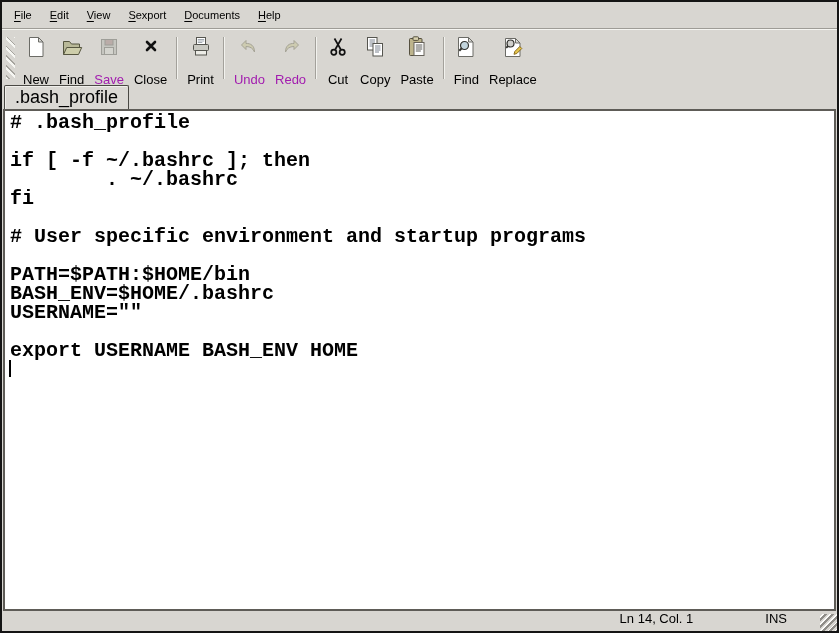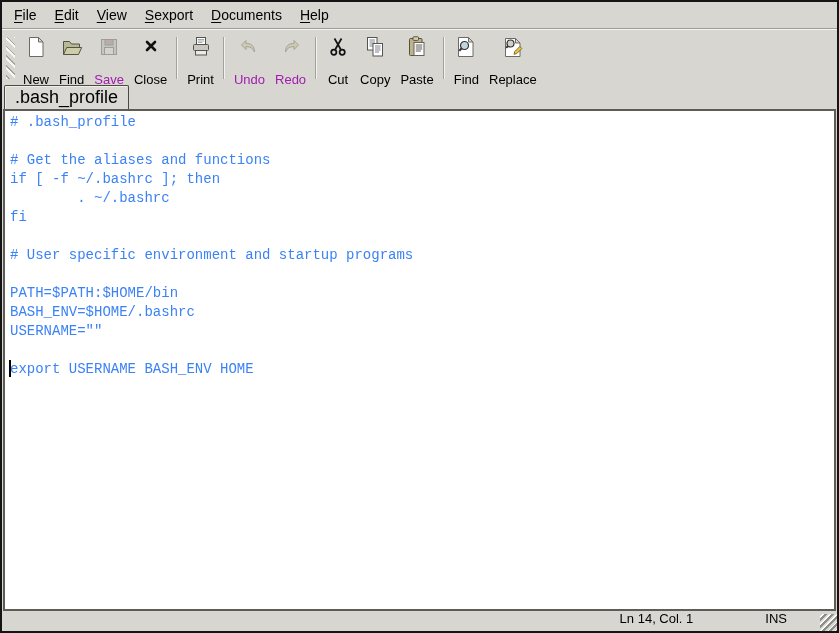--- a/index.html
+++ b/index.html
@@ -16,21 +16,21 @@
   }
   
   .menubar {
     height:27px; flex:0 0 27px;
     display:flex; align-items:center;
     padding:0 3px;
     border-bottom:1px solid #9e9c96;
     box-shadow:0 1px 0 #f5f5f1;
   }
   .menu-item {
-    padding:4px 9px; font-size:14px; cursor:default; white-space:nowrap;
+    padding:4px 9px; font-size:11px; cursor:default; white-space:nowrap;
   }
   .menu-item .mn { text-decoration:underline; text-underline-offset:2px; }
   
   .toolbar {
     height:55px; flex:0 0 55px;
     display:flex; align-items:flex-start;
     padding:2px 4px 0 2px;
     border-top:1px solid #f5f5f1;
   }
   .drag-handle {
@@ -69,23 +69,23 @@
     flex:1 1 auto;
     margin:0 1px;
     border:2px solid #5e5c57;
     background:#ffffff;
     position:relative;
     overflow:hidden;
   }
   .code { padding:2px 0 0 5px; }
   .code .line {
     font-family:"Liberation Mono", monospace;
-    font-size:14px; font-weight:normal;
+    font-size:20px; font-weight:bold;
     line-height:19px; min-height:19px;
-    white-space:pre; color:#3b82f6;
+    white-space:pre; color:#000000;
   }
   .caret {
     position:absolute; left:4px; top:249px;
     width:2px; height:17px; background:#000;
   }
   
   .statusbar {
     height:20px; flex:0 0 20px;
     display:flex; 
     font-size:13px;
@@ -259,21 +259,20 @@
   <div class="tabrow">
     <div class="tab">
       <span>.bash_profile</span>
     </div>
   </div>
 
   <div class="editor-frame">
     <div class="code">
       <div class="line"># .bash_profile</div>
       <div class="line"></div>
-      <div class="line"># Get the aliases and functions</div>
       <div class="line">if [ -f ~/.bashrc ]; then</div>
       <div class="line">        . ~/.bashrc</div>
       <div class="line">fi</div>
       <div class="line"></div>
       <div class="line"># User specific environment and startup programs</div>
       <div class="line"></div>
       <div class="line">PATH=$PATH:$HOME/bin</div>
       <div class="line">BASH_ENV=$HOME/.bashrc</div>
       <div class="line">USERNAME=""</div>
       <div class="line"></div>

